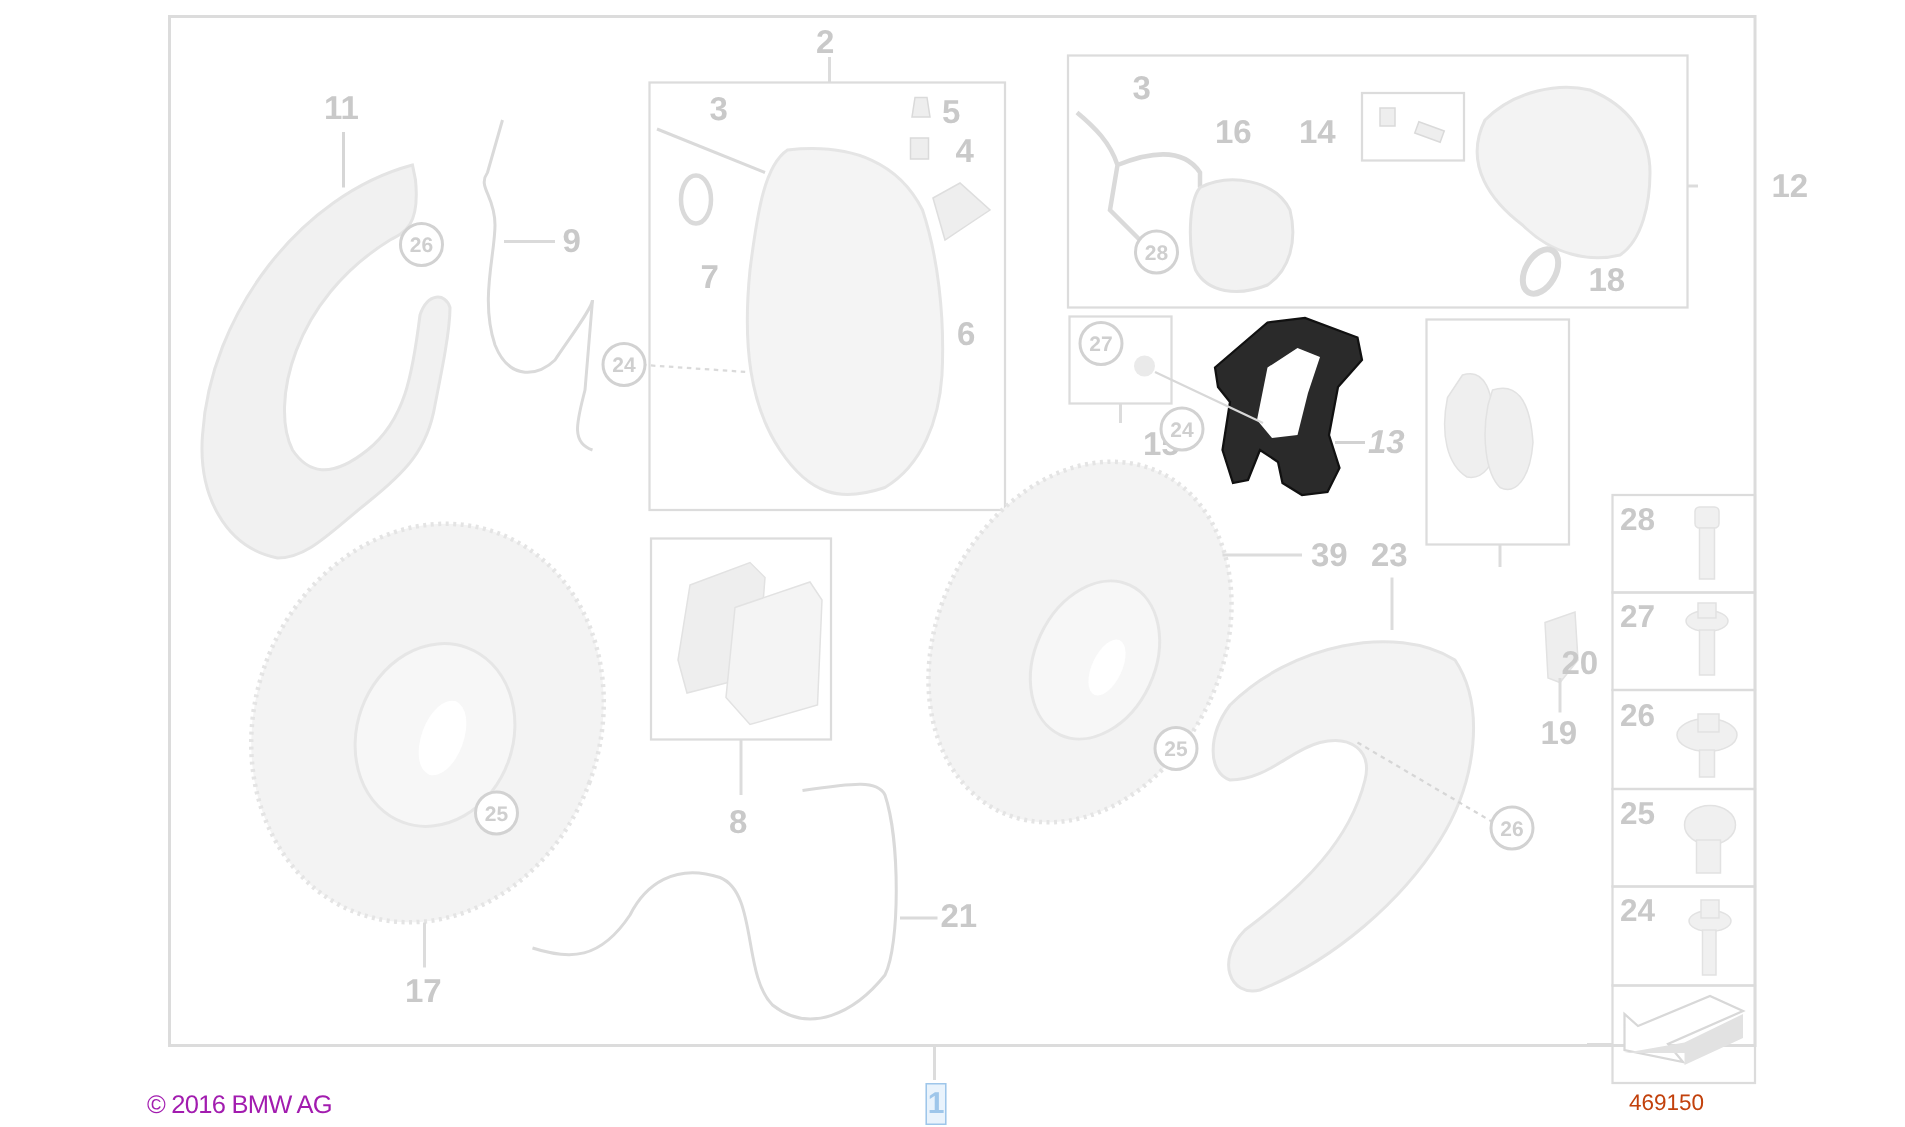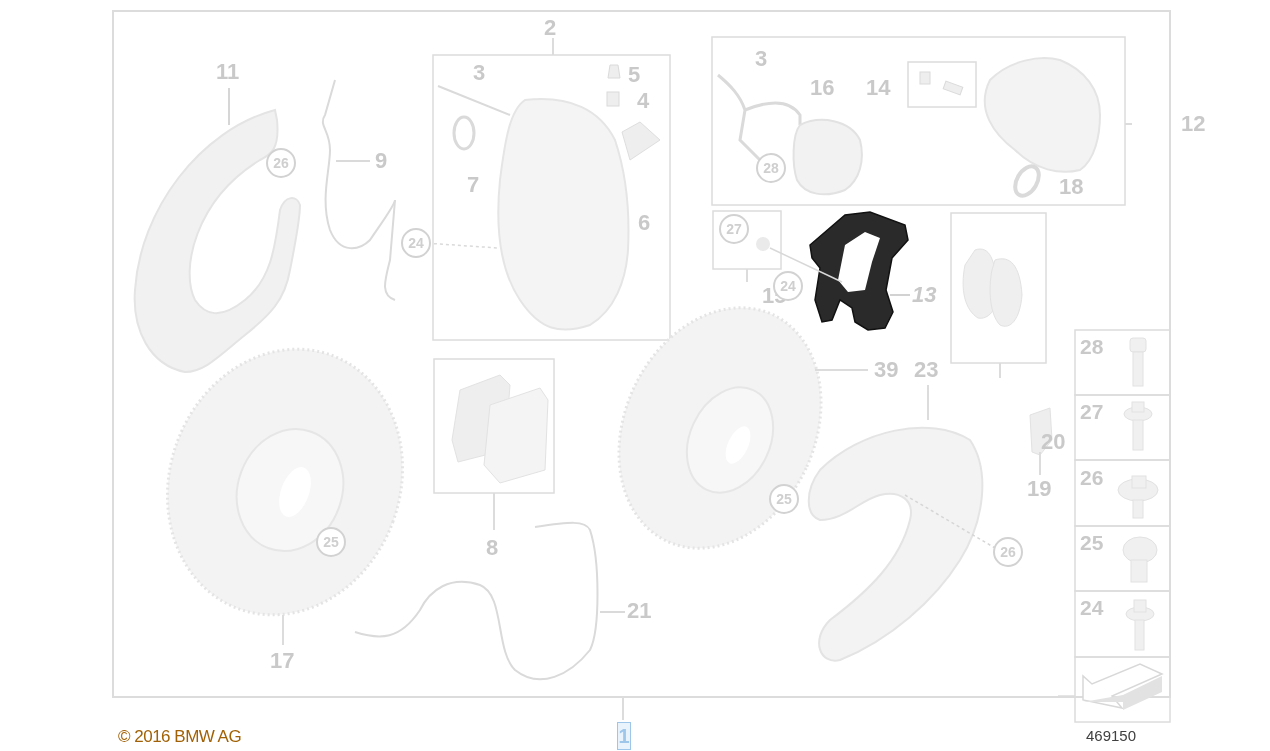--- a/index.html
+++ b/index.html
@@ -1,21 +1,21 @@
 <!DOCTYPE html>
 <html><head>
 <meta charset="utf-8">
 <style>
   html,body{margin:0;padding:0;background:#fff;}
   body{width:1270px;height:751px;position:relative;overflow:hidden;font-family:"Liberation Sans",sans-serif;}
   #stage{position:absolute;left:0;top:0;width:1270px;height:751px;}
   .lbl{position:absolute;font-family:"Liberation Sans",sans-serif;font-weight:bold;font-size:22px;color:#c9c9c9;line-height:1;white-space:nowrap;}
   .circ{position:absolute;width:26px;height:26px;border:2px solid #d2d2d2;border-radius:50%;background:#fff;color:#cfcfcf;font-weight:bold;font-size:14px;line-height:26px;text-align:center;font-family:"Liberation Sans",sans-serif;}
-  .footer-copy{position:absolute;left:98px;top:727px;font-size:17px;color:#a16207;font-family:"Liberation Sans",sans-serif;letter-spacing:-0.5px;margin-left:20px;}
-  .footer-id{position:absolute;left:1086px;top:727px;font-size:15px;color:#404040;font-family:"Liberation Sans",sans-serif;}
+  .footer-copy{position:absolute;left:98px;top:727px;font-size:17px;color:#a21caf;font-family:"Liberation Sans",sans-serif;letter-spacing:-0.5px;}
+  .footer-id{position:absolute;left:1086px;top:727px;font-size:15px;color:#c2410c;font-family:"Liberation Sans",sans-serif;}
   .page-num{position:absolute;left:617px;top:722px;width:12px;height:26px;border:1px solid #9ec6ea;background:#e9f3fc;color:#9ec6ea;font-weight:bold;font-size:20px;line-height:26px;text-align:center;font-family:"Liberation Sans",sans-serif;}
   .bolt-lbl{position:absolute;font-weight:bold;font-size:21px;color:#c9c9c9;font-family:"Liberation Sans",sans-serif;}
 </style>
 </head>
 <body>
 
 <div id="stage">
 <svg width="1270" height="751" viewBox="0 0 1270 751" xmlns="http://www.w3.org/2000/svg" style="position:absolute;left:0;top:0;">
 
   <rect x="113" y="11" width="1057" height="686" fill="none" stroke="#dcdcdc" stroke-width="2"></rect>

